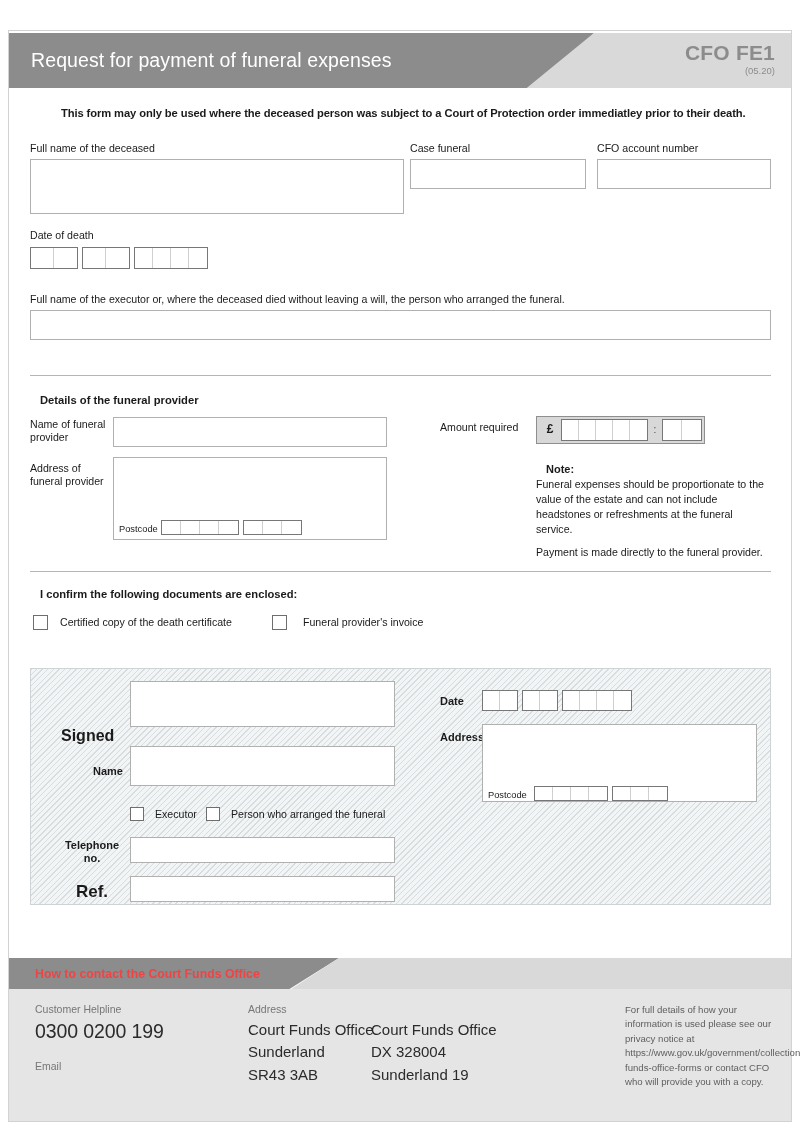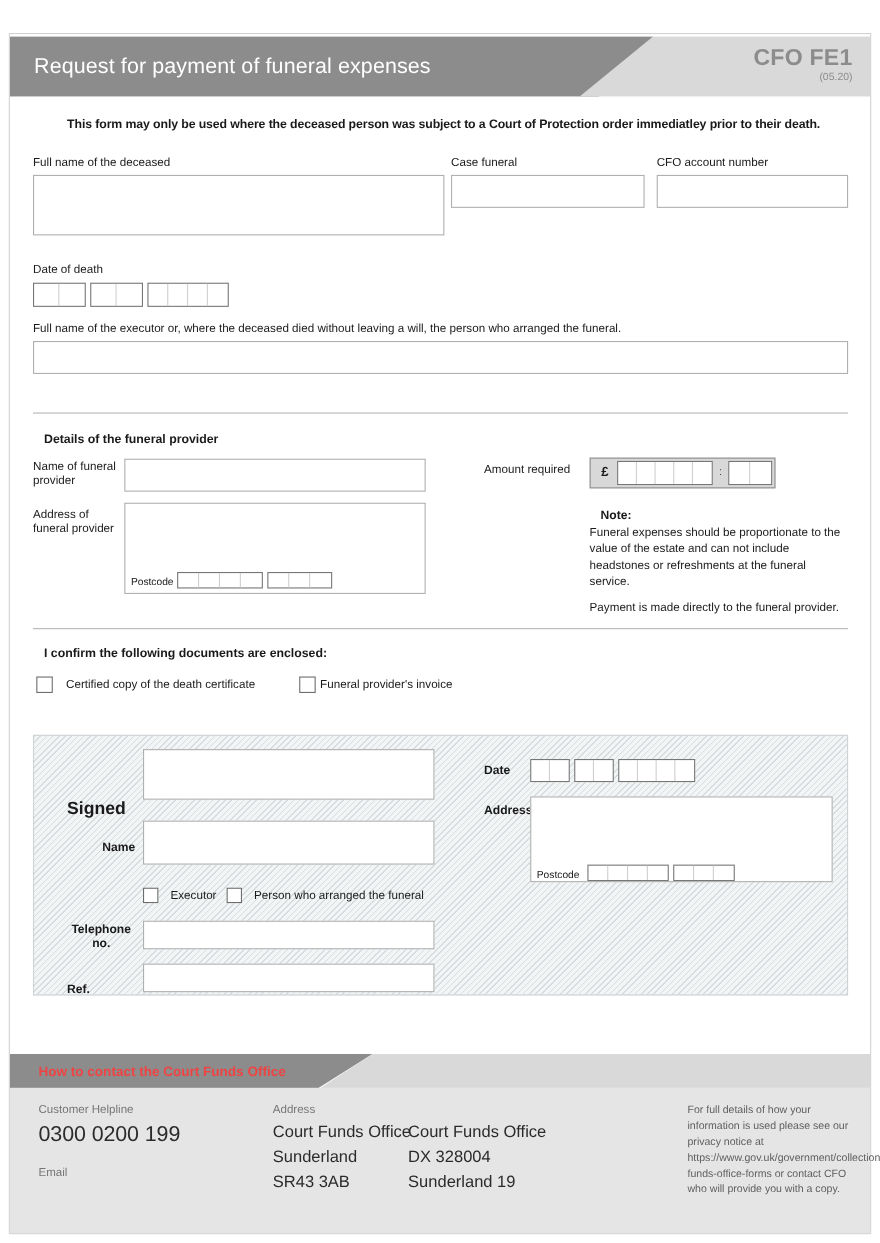--- a/index.html
+++ b/index.html
@@ -251,21 +251,21 @@
     <div style="position:absolute; left:401px; top:54px; width:176px;">
       <div class="lbl">Case funeral</div>
       <div class="box" style="height:30px; margin-top:4px;"></div>
     </div>
 
     <div style="position:absolute; left:588px; top:54px; width:174px;">
       <div class="lbl">CFO account number</div>
       <div class="box" style="height:30px; margin-top:4px;"></div>
     </div>
 
-    <div style="position:absolute; left:21px; top:141px;margin-top:10px;">
+    <div style="position:absolute; left:21px; top:141px;">
       <div class="lbl">Date of death</div>
       <div class="comb" style="margin-top:5px;">
         <div class="comb-group">
           <div class="comb-cell" style="width:23px;height:20px;"></div>
           <div class="comb-cell" style="width:23px;height:20px;"></div>
         </div>
         <div class="comb-group">
           <div class="comb-cell" style="width:23px;height:20px;"></div>
           <div class="comb-cell" style="width:23px;height:20px;"></div>
         </div>
@@ -333,21 +333,21 @@
     <div class="hr" style="left:21px; top:483px; width:741px;"></div>
 
     <div class="lbl lbl-bold" style="position:absolute; left:21px; top:500px; font-size:11.2px;">I confirm the following documents are enclosed:</div>
 
     <div style="position:absolute; left:24px; top:527px; display:flex; align-items:center;">
       <span class="cbox"></span>
       <span class="lbl" style="margin-left:12px;">Certified copy of the death certificate</span>
     </div>
     <div style="position:absolute; left:263px; top:527px; display:flex; align-items:center;">
       <span class="cbox"></span>
-      <span class="lbl" style="margin-left:4px;text-align:center;">Funeral provider's invoice</span>
+      <span class="lbl" style="margin-left:16px;text-align:center;">Funeral provider's invoice</span>
     </div>
 
     <div class="hatch" style="position:absolute; left:21px; top:580px; width:741px; height:237px;">
 
       <div class="lbl lbl-bold" style="position:absolute; left:20px; top:38px; width:72px; text-align:left; font-size:16px;margin-top:20px;">Signed</div>
       <div class="box" style="position:absolute; left:99px; top:12px; width:265px; height:46px;"></div>
 
       <div class="lbl lbl-bold" style="position:absolute; left:20px; top:96px; width:72px; text-align:right; font-size:11px;">Name</div>
       <div class="box" style="position:absolute; left:99px; top:77px; width:265px; height:40px;"></div>
 
@@ -356,21 +356,21 @@
         <span class="lbl" style="margin-left:11px;">Executor</span>
       </div>
       <div style="position:absolute; left:175px; top:138px; display:flex; align-items:center;">
         <span class="cbox" style="width:14px;height:14px;"></span>
         <span class="lbl" style="margin-left:11px; white-space:nowrap;">Person who arranged the funeral</span>
       </div>
 
       <div class="lbl lbl-bold" style="position:absolute; left:20px; top:170px; width:72px; text-align:center; font-size:11px; line-height:1.22;">Telephone no.</div>
       <div class="box" style="position:absolute; left:99px; top:168px; width:265px; height:26px;"></div>
 
-      <div class="lbl lbl-bold" style="position:absolute; left:20px; top:225px; width:72px; text-align:left; font-size:11px;">Ref.</div>
+      <div class="lbl lbl-bold" style="position:absolute; left:20px; top:213px; width:72px; text-align:center; font-size:17px;">Ref.</div>
       <div class="box" style="position:absolute; left:99px; top:207px; width:265px; height:26px;"></div>
 
       <div class="lbl lbl-bold" style="position:absolute; left:399px; top:26px; font-size:11px;">Date</div>
       <div class="comb" style="position:absolute; left:451px; top:21px;">
         <div class="comb-group">
           <div class="comb-cell" style="width:17px;height:19px;"></div>
           <div class="comb-cell" style="width:17px;height:19px;"></div>
         </div>
         <div class="comb-group">
           <div class="comb-cell" style="width:17px;height:19px;"></div>

